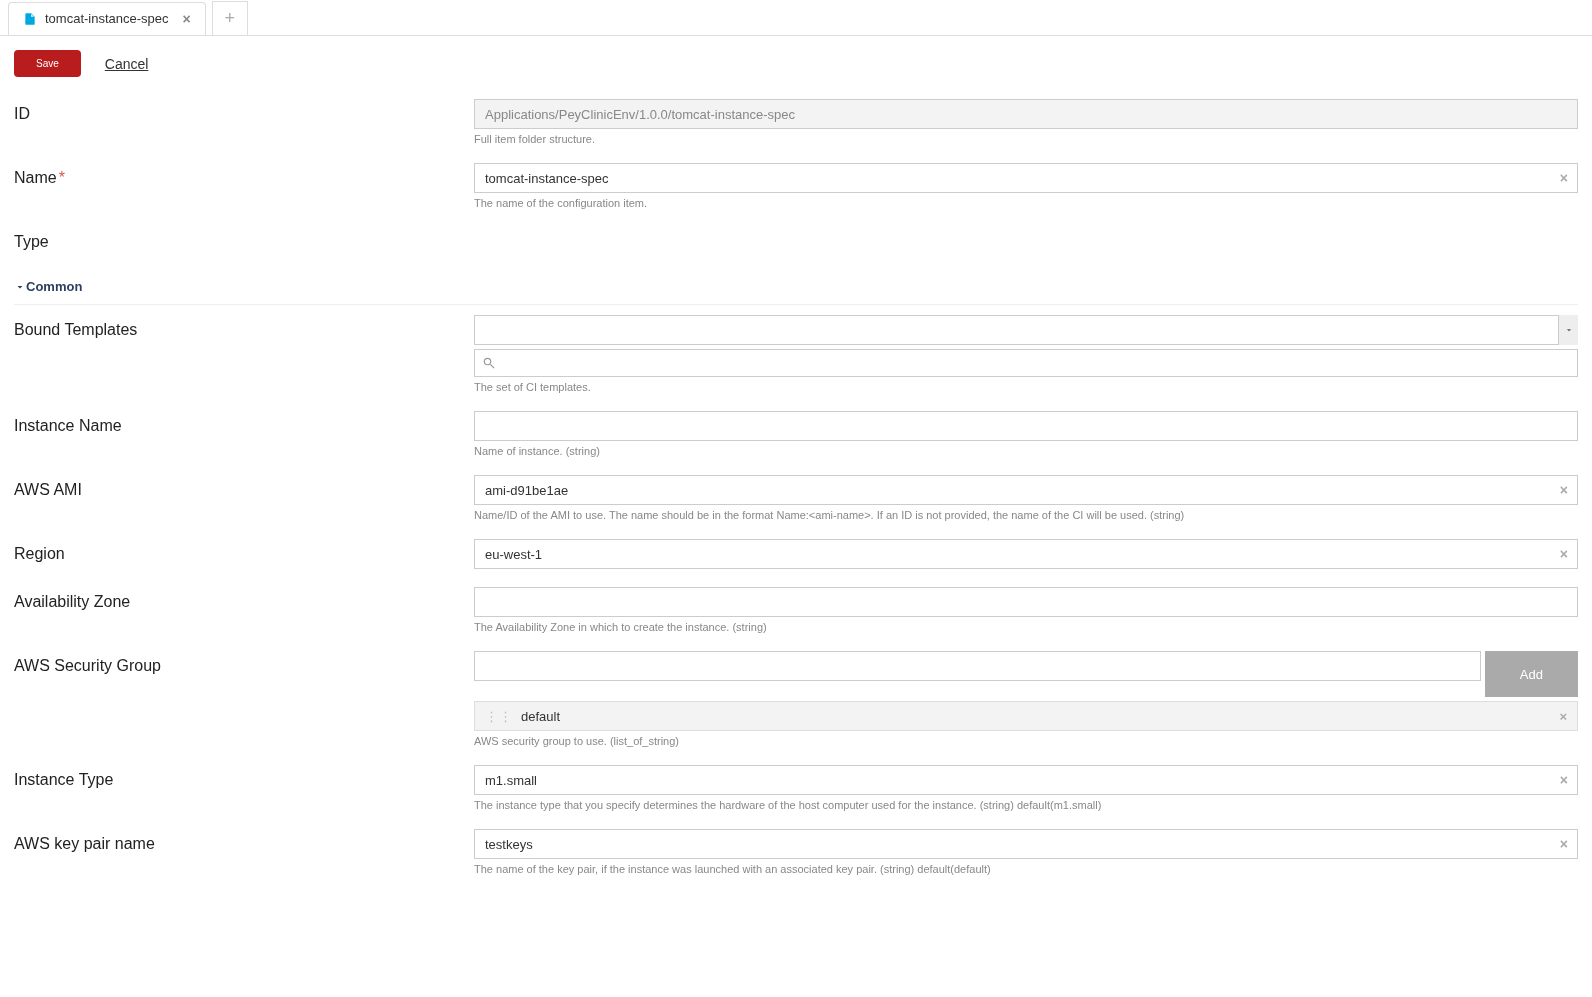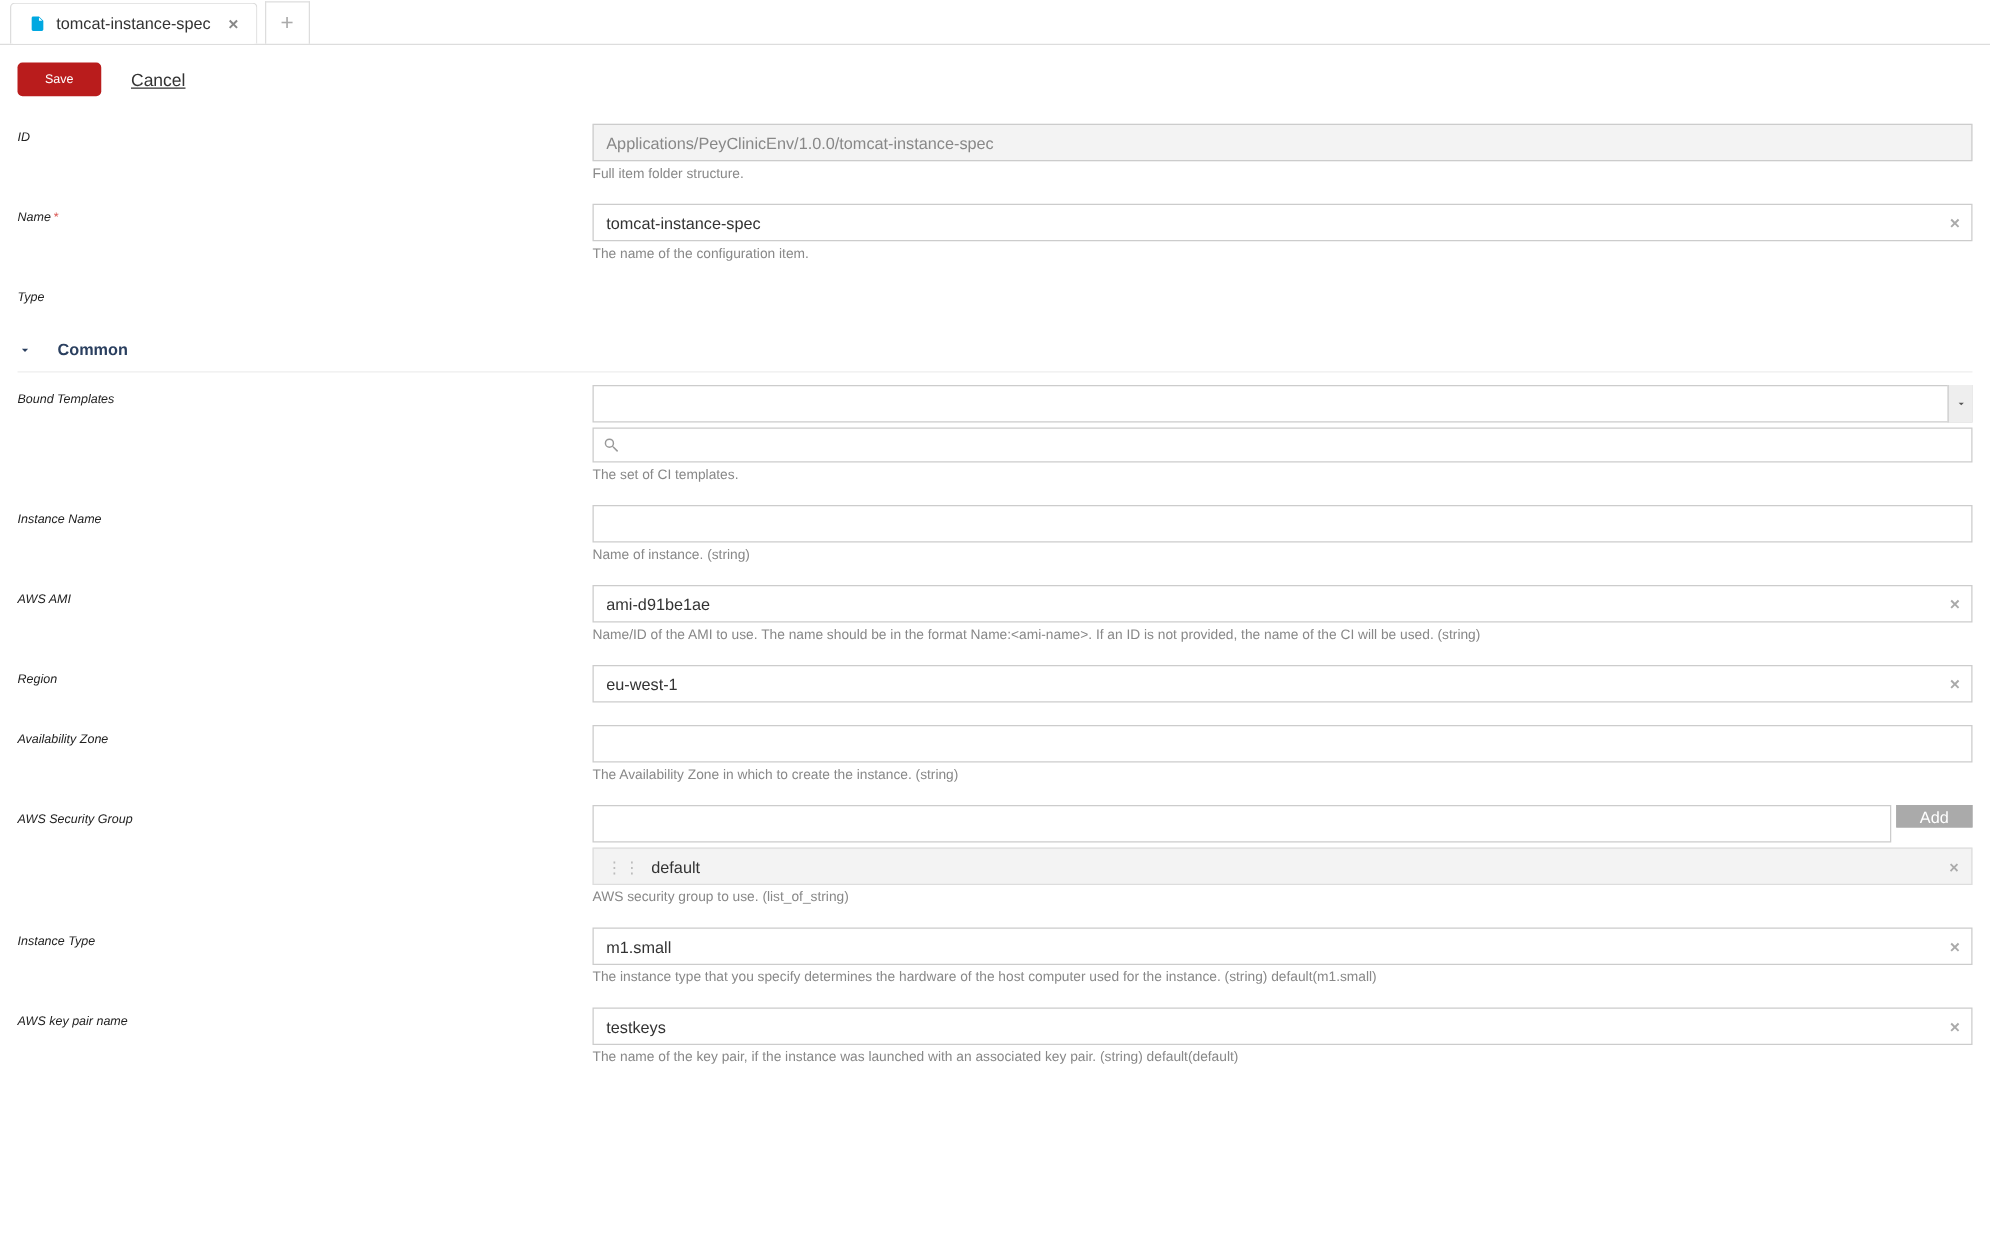--- a/index.html
+++ b/index.html
@@ -79,23 +79,22 @@
 }
 .form-row {
   display: flex;
   align-items: flex-start;
   margin-bottom: 18px;
 }
 .label-col {
   width: 460px;
   flex-shrink: 0;
   padding-top: 6px;
-  font-size: 10px;
+  font-size: 16px;
   color: #222;
-  font-style: italic;
 }
 .label-col .req { color: #d9534f; margin-left:2px;}
 .field-col {
   flex: 1;
   min-width: 0;
 }
 .text-input, .readonly-input, .select-input {
   width: 100%;
   height: 30px;
   border: 1px solid #ccc;
@@ -143,21 +142,21 @@
   top: 50%;
   transform: translateY(-50%);
   color: #aaa;
   cursor: pointer;
   font-size: 14px;
   font-weight: bold;
 }
 .section-header {
   display:flex;
   align-items:center;
-  gap: 20px;
+  gap: 0;
   padding: 10px 0;
   border-bottom: 1px solid #eee;
   margin-bottom: 10px;
   cursor: pointer;
   font-weight: bold;
   color: #2a3f5f;
   font-size: 13px;
 }
 .section-header svg{fill:#2a3f5f;}
 .search-input-wrap {
@@ -177,22 +176,22 @@
   font-size: 12px;
 }
 .add-row {
   display:flex;
 }
 .add-row .text-input { flex:1; }
 .add-button {
   background: #aaa;
   color: #fff;
   border: 1px solid #aaa;
-  padding: 0 18px;
-  height:18px;
+  padding: 0 34px;
+  height:46px;
   margin-left: 4px;
   cursor:pointer;
   font-size: 13px;
 }
 .tag-item {
   background: #f3f3f3;
   border: 1px solid #ddd;
   height: 30px;
   display:flex;
   align-items:center;

